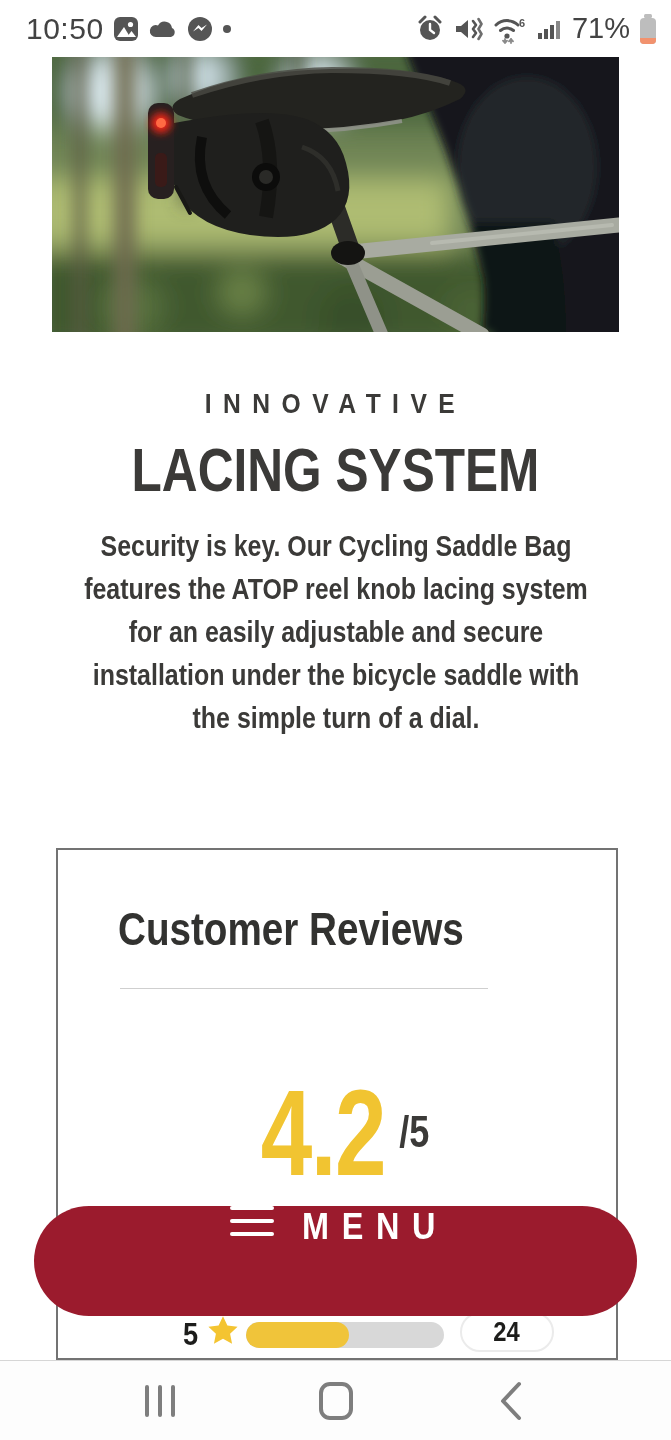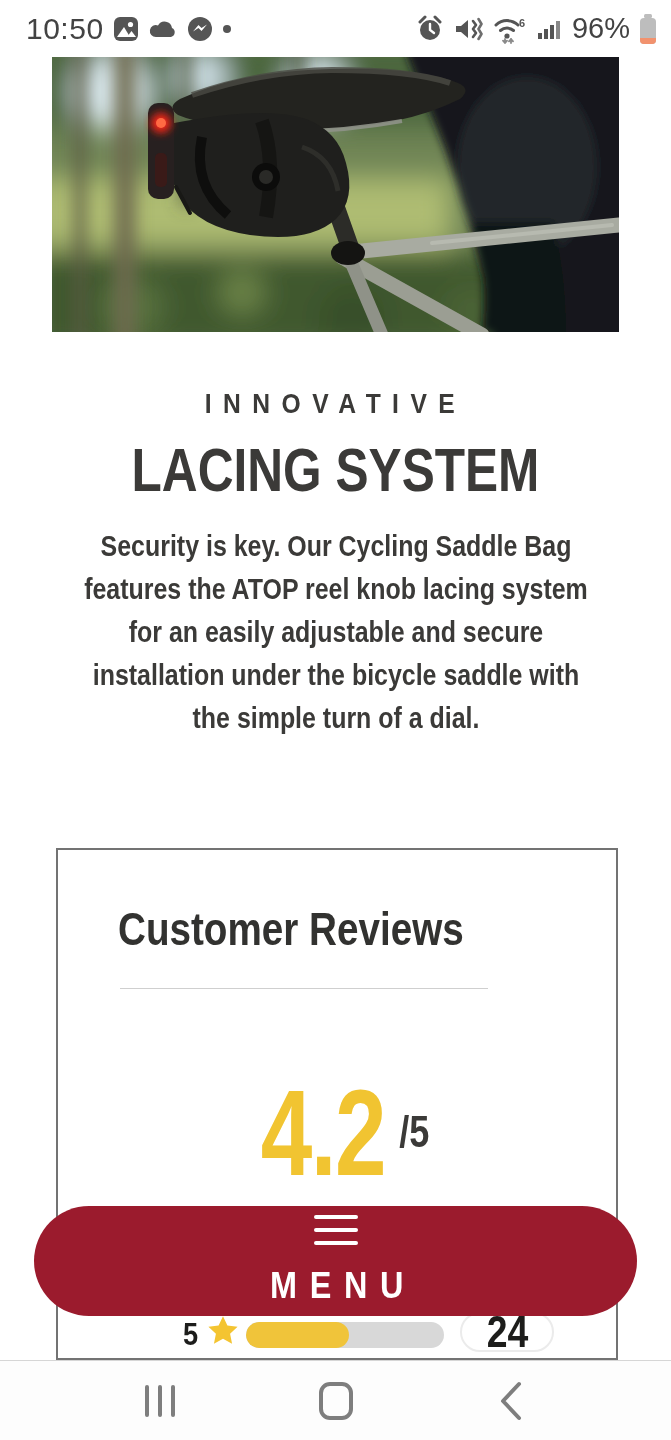--- a/index.html
+++ b/index.html
@@ -43,28 +43,28 @@
   .rating-row { position:absolute; left:0; top:462px; width:100%; height:48px; }
   .rating-stars-num { position:absolute; left:118px; top:4px; width:24px;
     text-align:right; font-size:32px; font-weight:700; color:#1d1d1b;
     transform:scaleX(.85); }
   .rating-star { position:absolute; left:148px; top:2px; }
   .rating-bar { position:absolute; left:188px; top:10px; width:198px; height:26px;
     background:#d8d8d8; border-radius:13px; overflow:hidden; }
   .rating-bar-fill { height:100%; background:#f0c43a; border-radius:13px; }
   .rating-count-pill { position:absolute; left:402px; top:0; width:94px; height:40px;
     border:2px solid #ebebeb; border-radius:21px; display:flex; align-items:center;
-    justify-content:center; font-size:44px; font-weight:700; color:#1d1d1b;
+    justify-content:center; font-size:28px; font-weight:700; color:#1d1d1b;
     background:#fff; }
   .rating-count-pill span { transform:scaleX(.85); display:inline-block; }
 
   
   .menu-btn { position:absolute; left:34px; top:1206px; width:603px; height:110px;
     background:#9b1b2d; border:none; border-radius:55px; display:flex;
-    align-items:center; justify-content:center; gap:20px; cursor:pointer; z-index:6;flex-direction:column; }
+    justify-content:center; gap:20px; cursor:pointer; z-index:6; }
   .hamburger { display:flex; flex-direction:column; gap:9px; }
   .hamburger i { display:block; width:44px; height:4px; background:#fff;
     border-radius:2px; }
   .menu-label { color:#fff; font-size:36px; font-weight:700; letter-spacing:14px;
     transform:scaleX(.9); display:inline-block; margin-right:-14px; }
 
   
   .nav-bar { position:absolute; left:0; top:1360px; width:671px; height:80px;
     background:#fdfdfd; border-top:1px solid #d6d6d6; display:flex;
     align-items:center; justify-content:space-between; padding:0 130px; z-index:7; }
@@ -135,21 +135,21 @@
         </svg>
       </span>
       <span>
         <svg width="26" height="26" viewBox="0 0 26 26">
             <rect x="1" y="17" width="4" height="6" fill="#555"></rect>
             <rect x="7" y="13" width="4" height="10" fill="#555"></rect>
             <rect x="13" y="9" width="4" height="14" fill="#555"></rect>
             <rect x="19" y="5" width="4" height="18" fill="#888"></rect>
           </svg>
       </span>
-      <span class="sb-batt-pct">96%</span>
+      <span class="sb-batt-pct">71%</span>
       <span>
         <svg width="18" height="32" viewBox="0 0 18 32">
             <rect x="5" y="1" width="8" height="4" rx="1.5" fill="#bdbdbd"></rect>
             <rect x="1" y="5" width="16" height="26" rx="4" fill="#bdbdbd"></rect>
             <path d="M1 25 h16 v2 a4 4 0 0 1 -4 4 h-8 a4 4 0 0 1 -4 -4 Z" fill="#f2926e"></path>
           </svg>
       </span>
     </div>
   </header>
 

